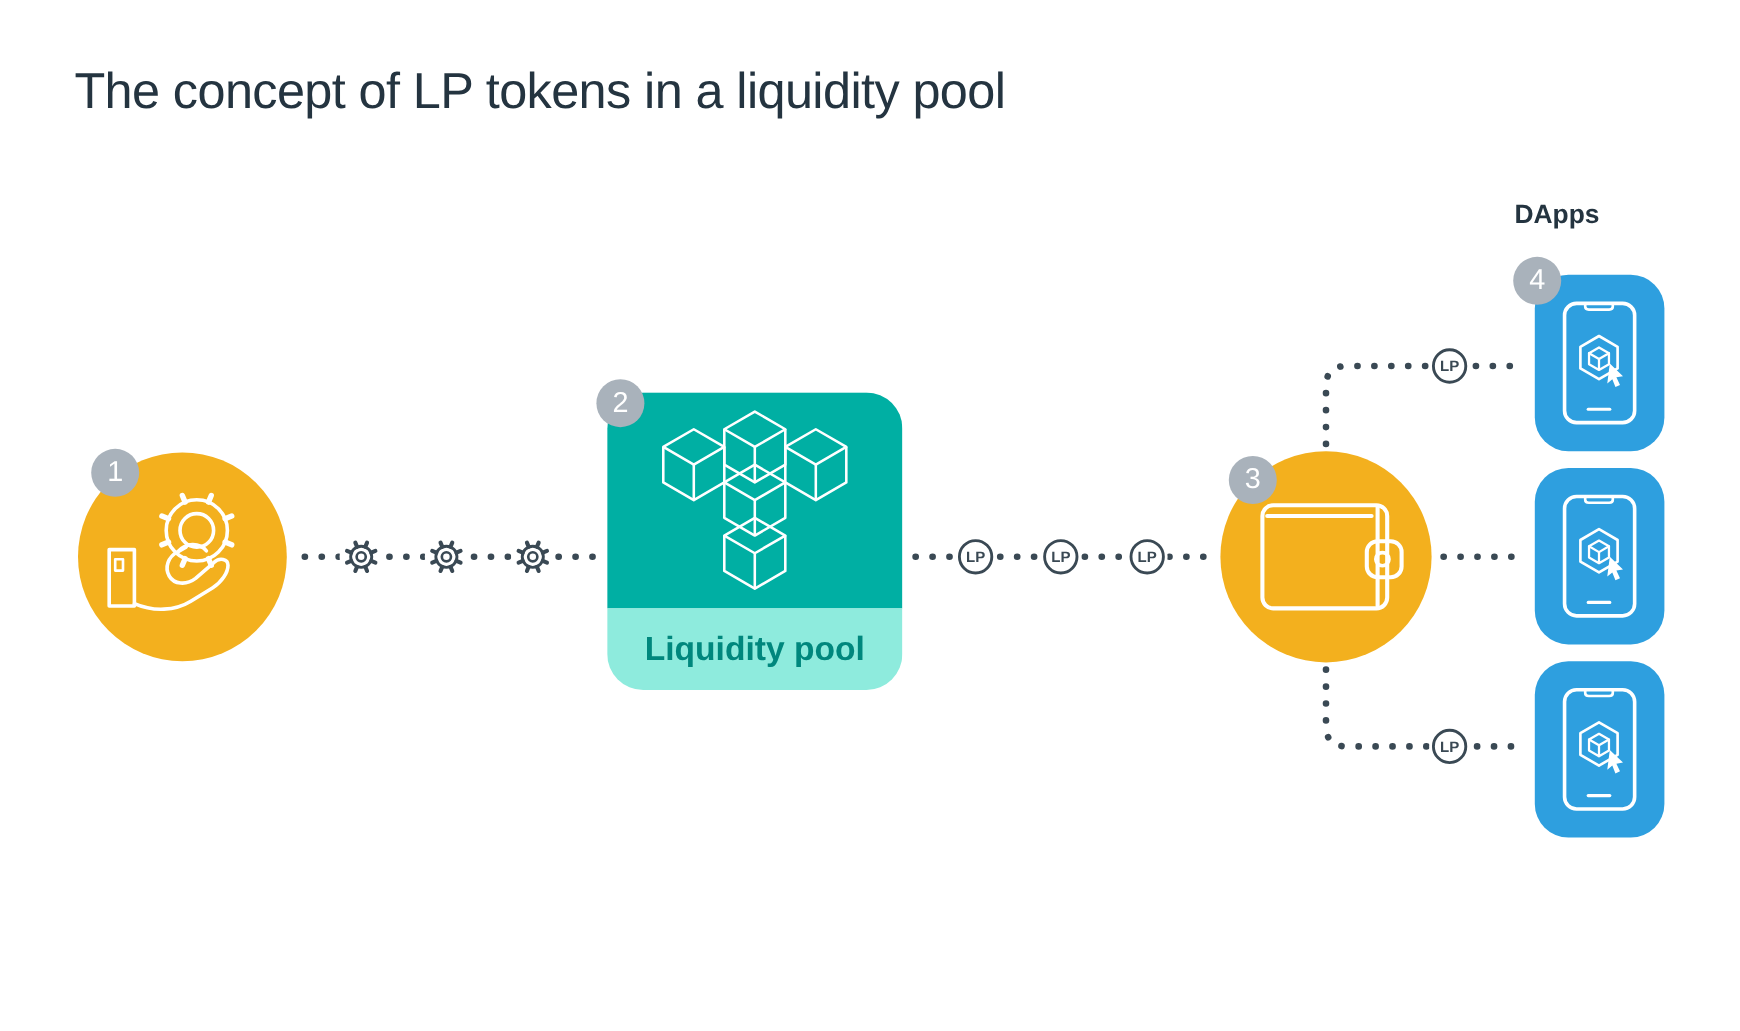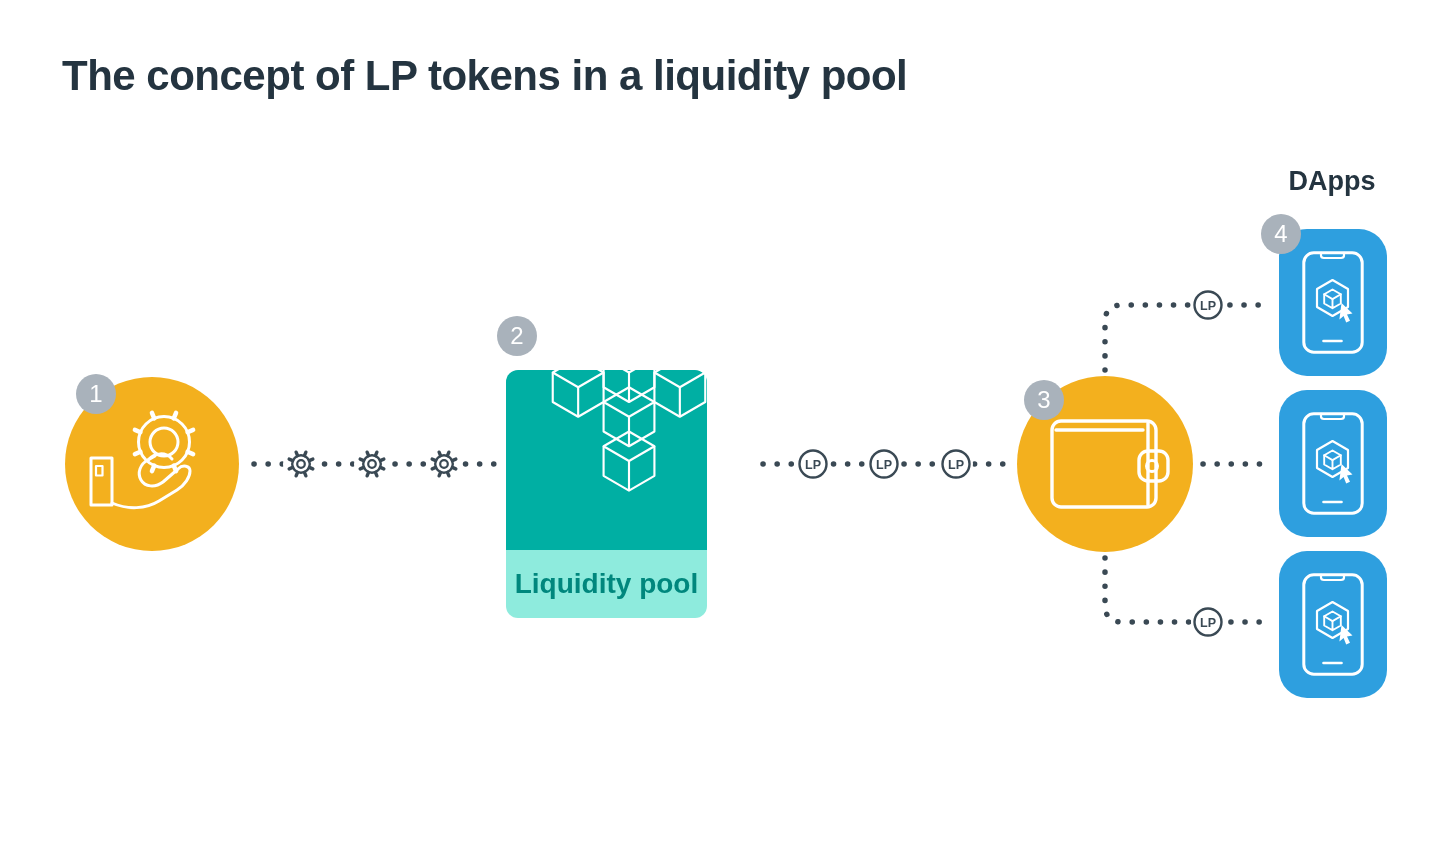--- a/index.html
+++ b/index.html
@@ -2,45 +2,45 @@
 <html><head>
 <meta charset="utf-8">
 <style>
   html,body{margin:0;padding:0;background:#fff;}
   .canvas{
     position:relative;width:1450px;height:859px;background:#ffffff;
     font-family:"Liberation Sans", sans-serif;overflow:hidden;
   }
   .title{
     position:absolute;left:62px;top:52px;
-    font-size:42px;font-weight:700;letter-spacing:-0.5px;
+    font-size:42px;font-weight:400;letter-spacing:-0.5px;
     color:#243440;white-space:nowrap;
   }
   .circle{
     position:absolute;border-radius:50%;background:#F3B01E;
     display:flex;align-items:center;justify-content:center;
   }
   .circle.step1{left:65px;top:377px;width:174px;height:174px;}
   .circle.step3{left:1017px;top:376px;width:176px;height:176px;}
   .pool{
-    position:absolute;left:506px;top:327px;width:201px;height:248px;
-    border-radius:12px;overflow:hidden;margin-top:43px;
+    position:absolute;left:506px;top:327px;width:246px;height:248px;
+    border-radius:30px;overflow:hidden;
   }
   .pool-top{
     height:180px;background:#00AFA3;
     display:flex;align-items:center;justify-content:center;
   }
   .pool-band{
     height:68px;background:#8EEBDD;
     display:flex;align-items:center;justify-content:center;
     font-size:28px;font-weight:700;color:#00877D;
   }
   .dapps-label{
-    position:absolute;left:1262px;top:166px;width:140px;text-align:center;
-    font-size:27px;font-weight:700;color:#243440;
+    position:absolute;left:1262px;top:166px;width:140px;text-align:left;
+    font-size:22px;font-weight:700;color:#243440;
   }
   .dapp-square{
     position:absolute;left:1279px;width:108px;height:147px;
     border-radius:28px;background:#2E9FDF;
   }
   .dapp-square.d1{top:229px;}
   .dapp-square.d2{top:390px;}
   .dapp-square.d3{top:551px;}
   .overlay{
     position:absolute;left:0;top:0;width:1450px;height:859px;

